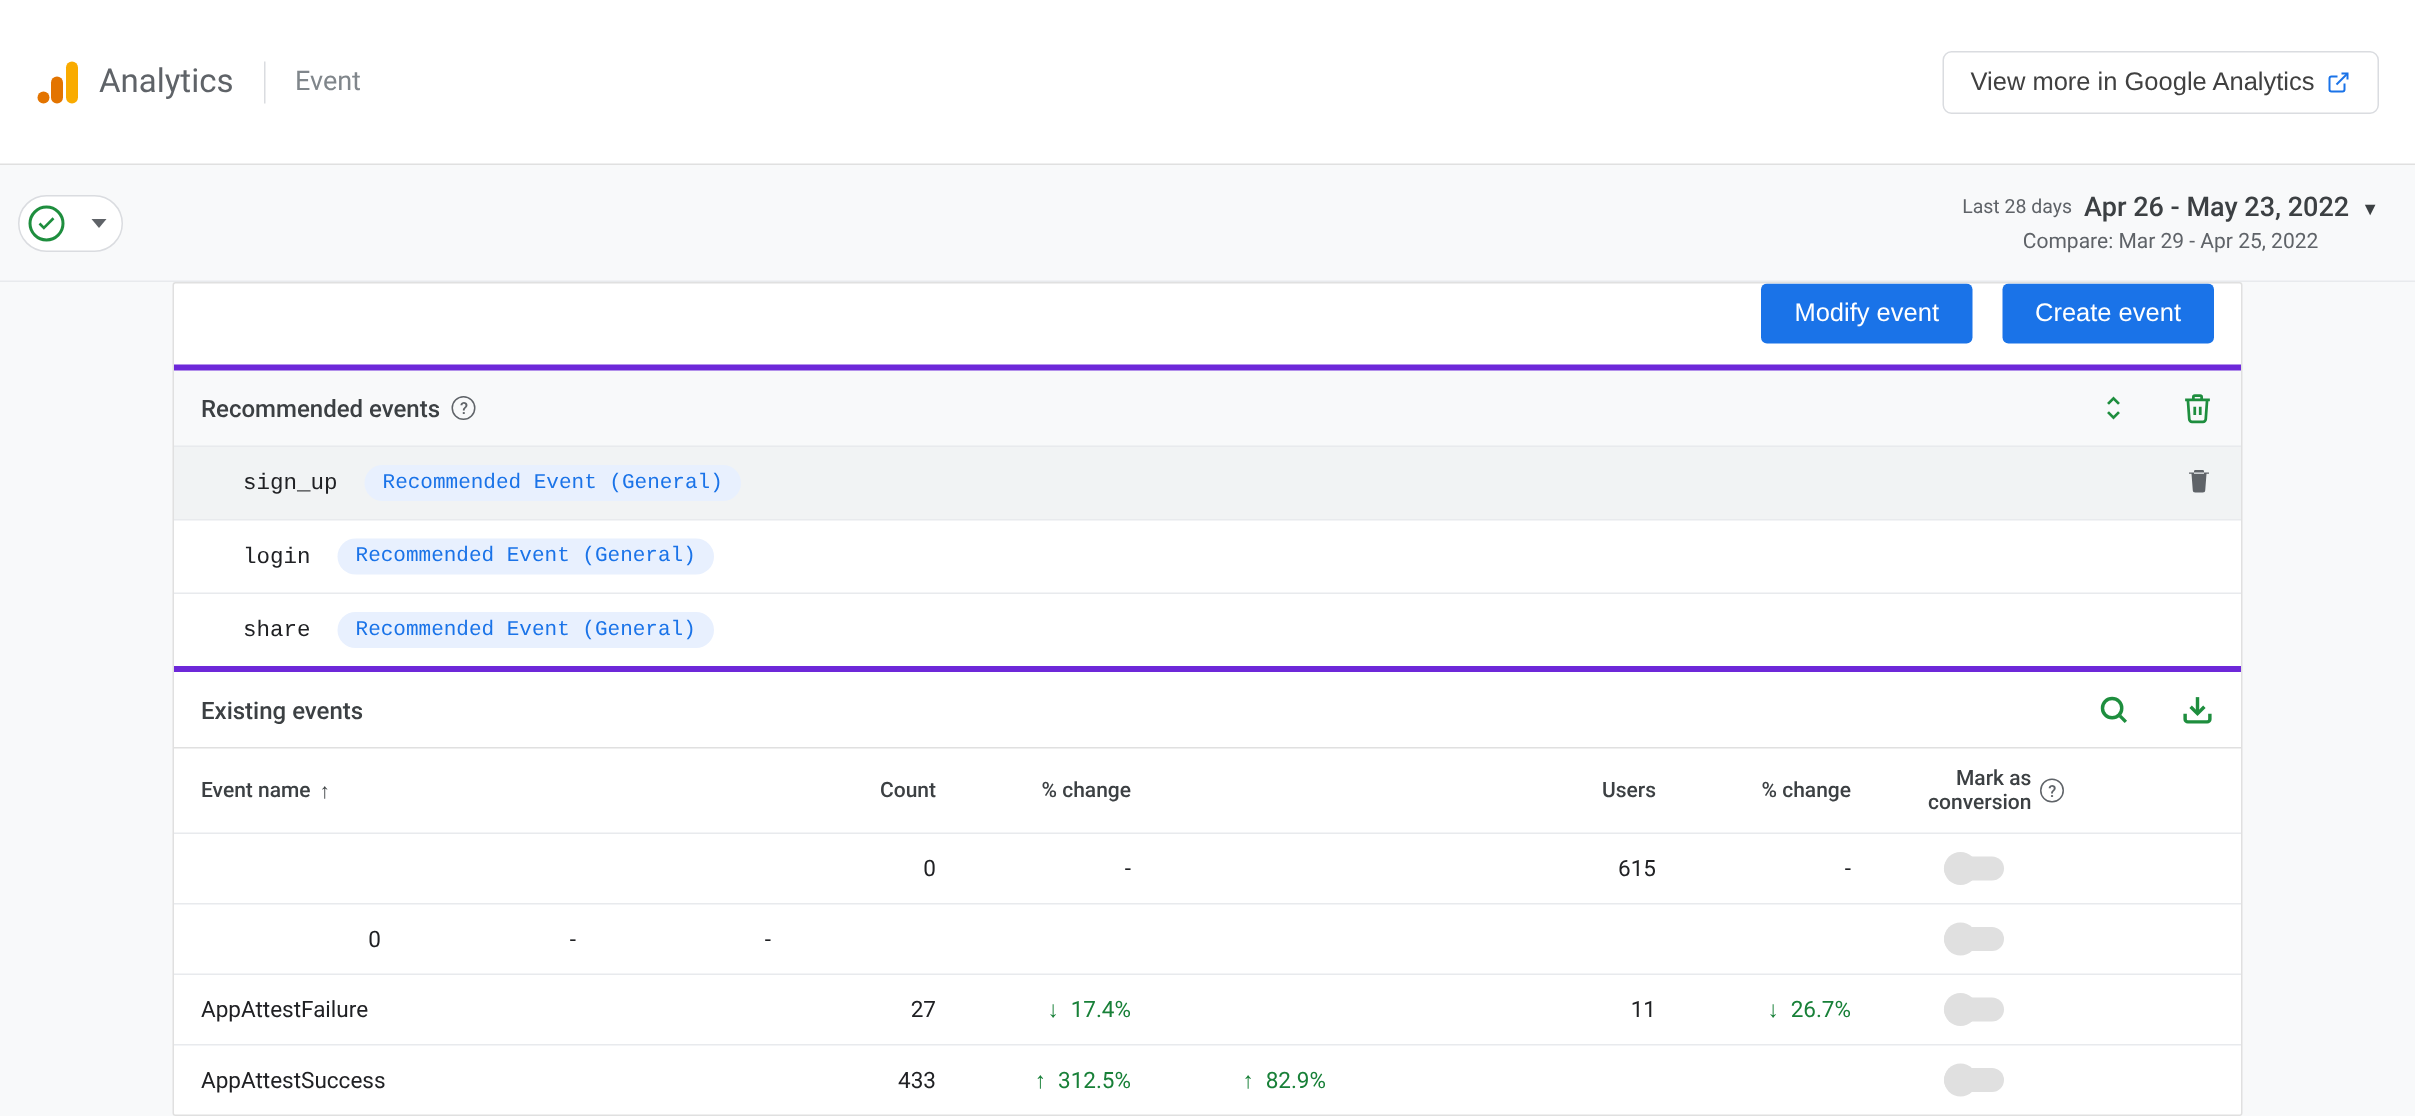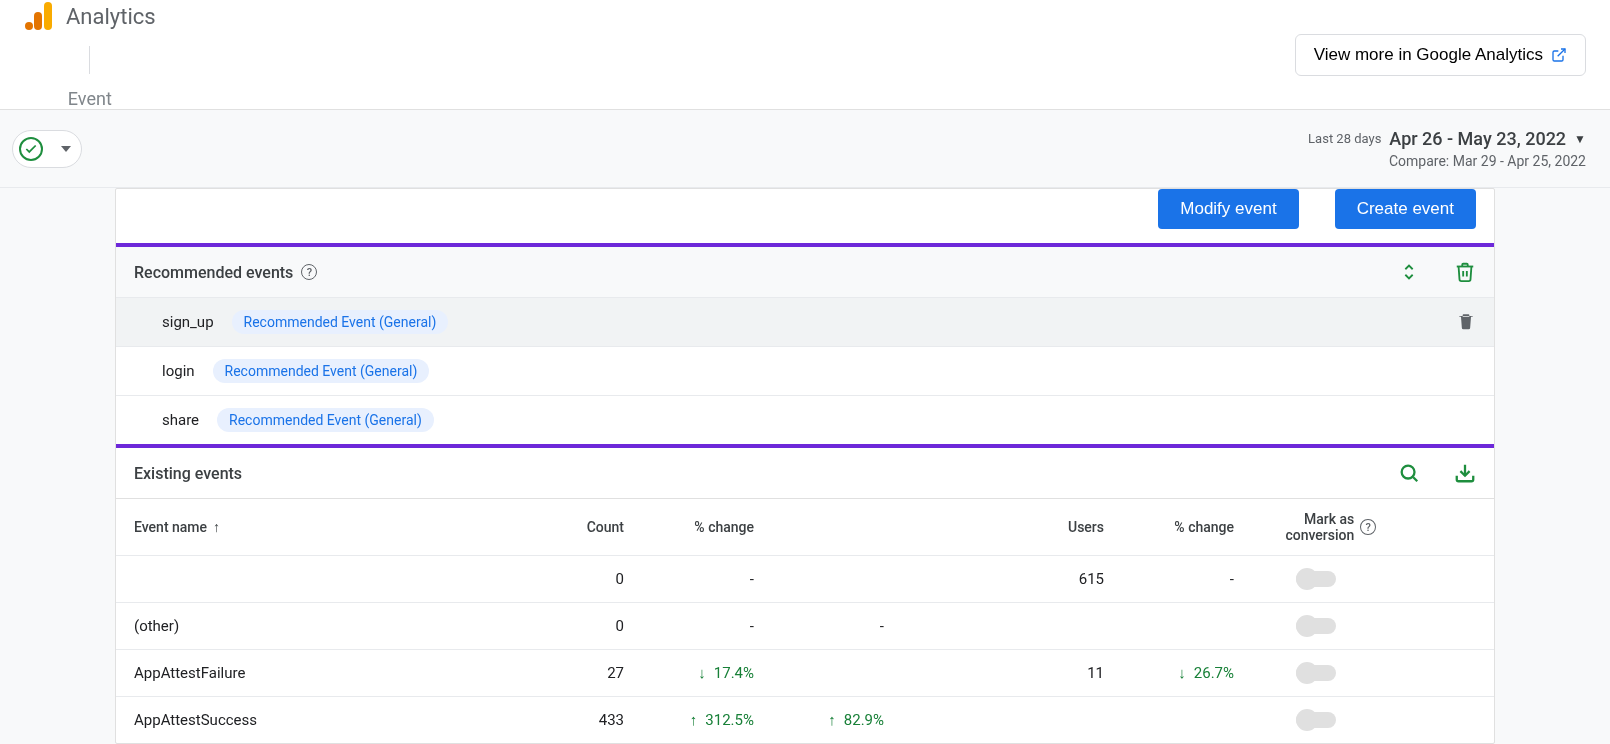--- a/index.html
+++ b/index.html
@@ -16,32 +16,31 @@
     justify-content: space-between;
     padding: 12px 24px 12px 24px;
     border-bottom: 1px solid #e0e0e0;
     background: #fff;
     height: 110px;
   }
   .header-left {
     display: flex;
     align-items: center;
     gap: 14px;
-    flex-direction: column;
   }
   .logo-wrap { display: flex; align-items: center; gap: 10px; }
   .logo-svg { width: 32px; height: 32px; }
   .app-name { font-size: 22px; color: #5f6368; font-weight: 400; }
   .divider-v { width: 1px; height: 28px; background: #dadce0; margin: 0 6px; }
   .page-name { font-size: 18px; color: #80868b; font-weight: 400; }
   .view-more-btn {
     border: 1px solid #dadce0;
     border-radius: 6px;
     padding: 10px 18px;
-    color: #000000;
+    color: #404040;
     font-weight: 500;
     font-size: 17px;
     display: flex; align-items: center; gap: 8px;
     background: #fff;
     cursor: pointer;
   }
   .subbar {
     background: #f8f9fa;
     border-bottom: 1px solid #e8eaed;
     display: flex;
@@ -65,42 +64,42 @@
     color: #1e8e3e;
   }
   .status-circle svg { width: 14px; height: 14px; }
   .caret-down {
     width: 0; height: 0;
     border-left: 5px solid transparent;
     border-right: 5px solid transparent;
     border-top: 6px solid #5f6368;
     margin-left: 8px;
   }
-  .date-block { text-align: right; }
+  .date-block { text-align: center; }
   .date-line1 { display:flex; align-items:center; justify-content:flex-end; gap:8px; }
   .date-prefix { color: #5f6368; font-size: 13px; }
   .date-range { font-size: 18px; font-weight: 500; color: #3c4043; }
   .date-caret { font-size: 12px; color: #3c4043; }
   .date-compare { color: #5f6368; font-size: 14px; margin-top: 4px; }
 
   .content-wrap {
     background: #f8f9fa;
     padding: 0 0 40px 0;
   }
   .card {
     width: 1380px;
     margin: 0 auto;
     background: #fff;
     border: 1px solid #e0e0e0;
     border-radius: 2px;
     overflow: hidden;
     position: relative;
   }
   .btn-row {
-    display: flex; justify-content: flex-end; gap: 36px;
+    display: flex; justify-content: flex-end; gap: 20px;
     padding: 0 18px 14px 18px;
   }
   .btn-primary {
     background: #1a73e8;
     color: #fff;
     border: none;
     border-radius: 4px;
     font-size: 17px;
     font-weight: 500;
     padding: 10px 22px;
@@ -121,21 +120,21 @@
     font-size: 11px; color:#5f6368; font-weight: 500;
   }
   .section-actions { display:flex; align-items:center; gap: 34px; color:#1e8e3e; }
   .icon-svg { width: 22px; height: 22px; cursor:pointer; }
   .rec-row {
     display:flex; align-items:center; justify-content:space-between;
     padding: 12px 18px 12px 46px;
     border-top: 1px solid #e8eaed;
   }
   .rec-row.shaded { background:#f1f3f4; }
-  .rec-left { display:flex; align-items:center; gap:18px; }
+  .rec-left { display:flex; align-items:center; gap:18px;font-family:Liberation Mono, monospace; }
   .rec-name { color:#202124; font-size:15px; }
   .chip {
     background: #e8f0fe;
     color: #1a73e8;
     border-radius: 14px;
     padding: 4px 12px;
     font-size: 14px;
   }
   .trash { color:#5f6368; }
 
@@ -312,21 +311,20 @@
           </div>
           <div class="cell-users">615</div>
           <div class="cell-uchange">
             <span>-</span>
           </div>
           <div class="cell-toggle">
             <div class="toggle"></div>
           </div>
         </div>
         <div class="tbl-row">
-          <div class="cell-name">(other)</div>
           <div class="cell-count">0</div>
           <div class="cell-cchange">
             <span>-</span>
           </div>
           <div class="cell-uchange">
             <span>-</span>
           </div>
           <div class="cell-toggle">
             <div class="toggle"></div>
           </div>

